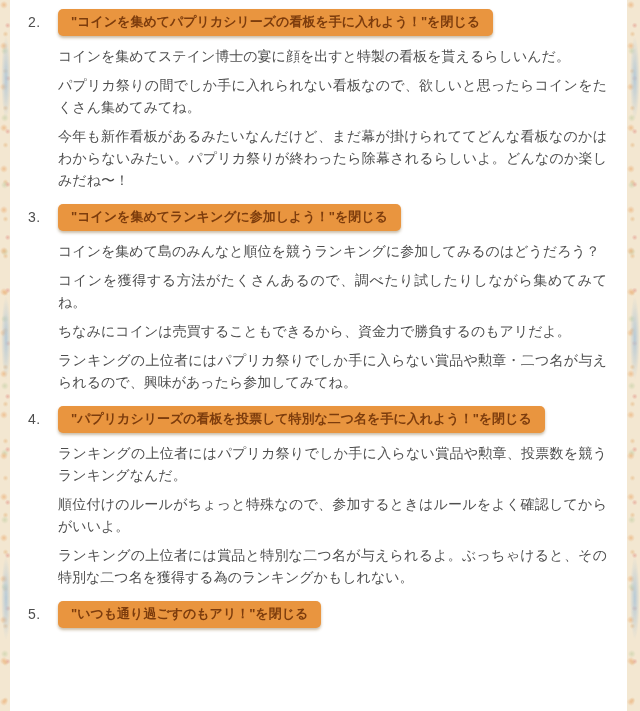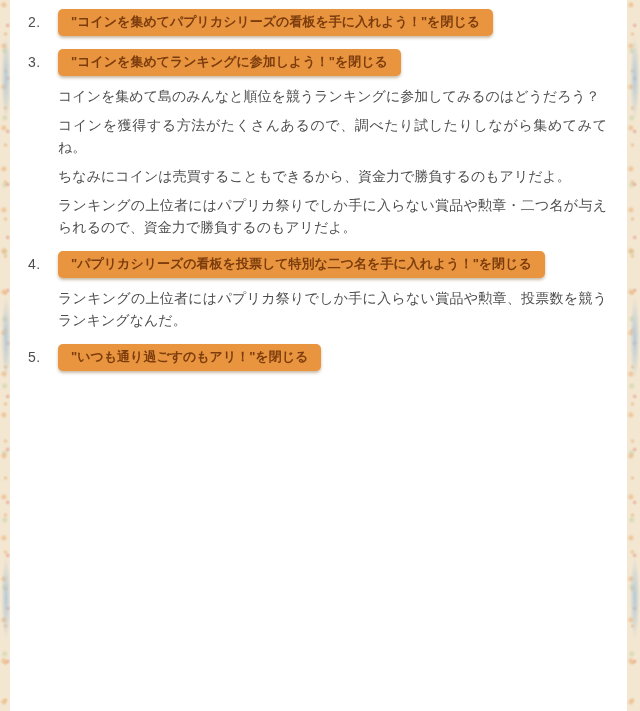--- a/index.html
+++ b/index.html
@@ -94,42 +94,49 @@
 <div class="edge-strip right"></div>
 
 <main class="content">
   <ol class="faq-list">
 
     <li class="faq-item">
       <div class="item-head">
         <span class="item-number">2.</span>
         <button class="toggle-button">"コインを集めてパプリカシリーズの看板を手に入れよう！"を閉じる</button>
       </div>
+      <div class="item-body">
+        <p>コインを集めてステイン博士の宴に顔を出すと特製の看板を貰えるらしいんだ。</p>
+        <p>パプリカ祭りの間でしか手に入れられない看板なので、欲しいと思ったらコインをたくさん集めてみてね。</p>
+        <p>今年も新作看板があるみたいなんだけど、まだ幕が掛けられててどんな看板なのかはわからないみたい。パプリカ祭りが終わったら除幕されるらしいよ。どんなのか楽しみだね〜！</p>
+      </div>
     </li>
 
     <li class="faq-item">
       <div class="item-head">
         <span class="item-number">3.</span>
         <button class="toggle-button">"コインを集めてランキングに参加しよう！"を閉じる</button>
       </div>
       <div class="item-body">
         <p>コインを集めて島のみんなと順位を競うランキングに参加してみるのはどうだろう？</p>
         <p>コインを獲得する方法がたくさんあるので、調べたり試したりしながら集めてみてね。</p>
         <p>ちなみにコインは売買することもできるから、資金力で勝負するのもアリだよ。</p>
-        <p>ランキングの上位者にはパプリカ祭りでしか手に入らない賞品や勲章・二つ名が与えられるので、資金力で勝負するのもアリだよ。</p>
+        <p>ランキングの上位者にはパプリカ祭りでしか手に入らない賞品や勲章・二つ名が与えられるので、興味があったら参加してみてね。</p>
       </div>
     </li>
 
     <li class="faq-item">
       <div class="item-head">
         <span class="item-number">4.</span>
         <button class="toggle-button">"パプリカシリーズの看板を投票して特別な二つ名を手に入れよう！"を閉じる</button>
       </div>
       <div class="item-body">
         <p>ランキングの上位者にはパプリカ祭りでしか手に入らない賞品や勲章、投票数を競うランキングなんだ。</p>
+        <p>順位付けのルールがちょっと特殊なので、参加するときはルールをよく確認してからがいいよ。</p>
+        <p>ランキングの上位者には賞品と特別な二つ名が与えられるよ。ぶっちゃけると、その特別な二つ名を獲得する為のランキングかもしれない。</p>
       </div>
     </li>
 
     <li class="faq-item">
       <div class="item-head">
         <span class="item-number">5.</span>
         <button class="toggle-button">"いつも通り過ごすのもアリ！"を閉じる</button>
       </div>
       <div class="item-body">
 

